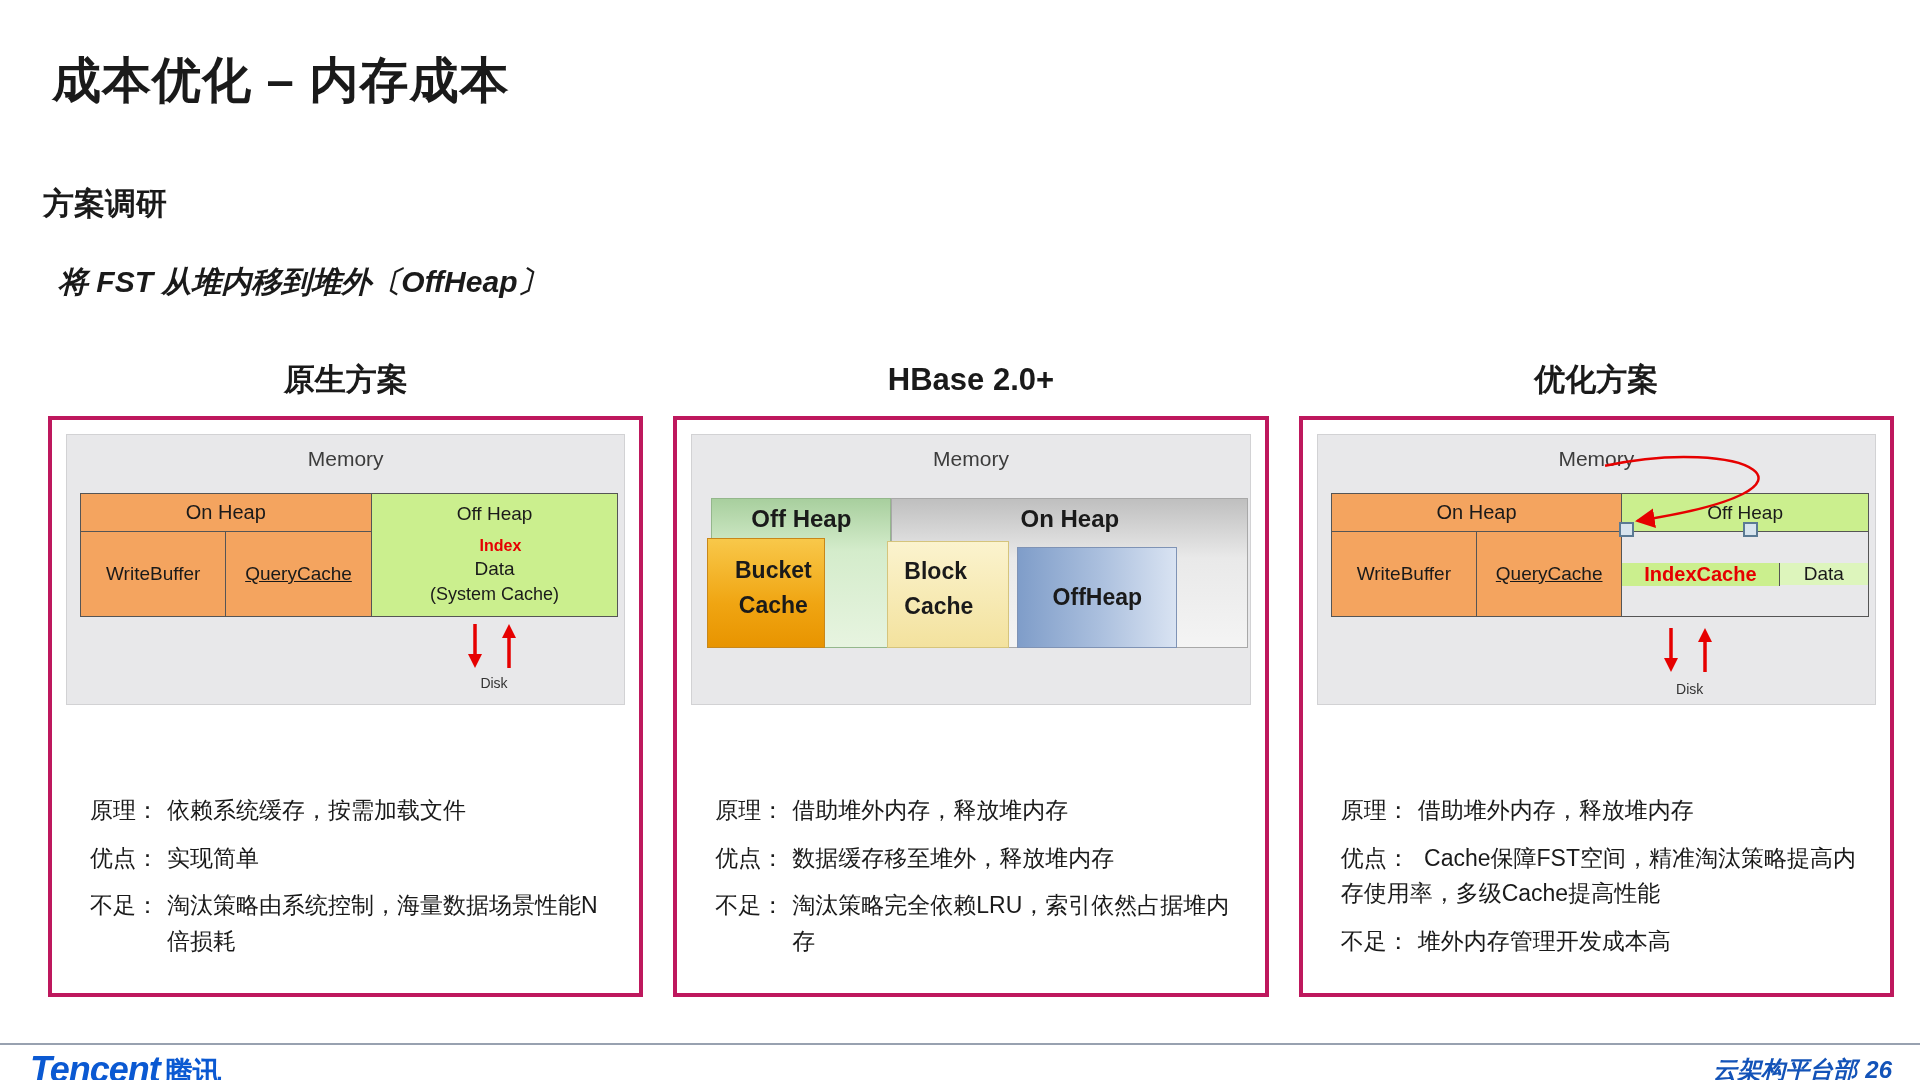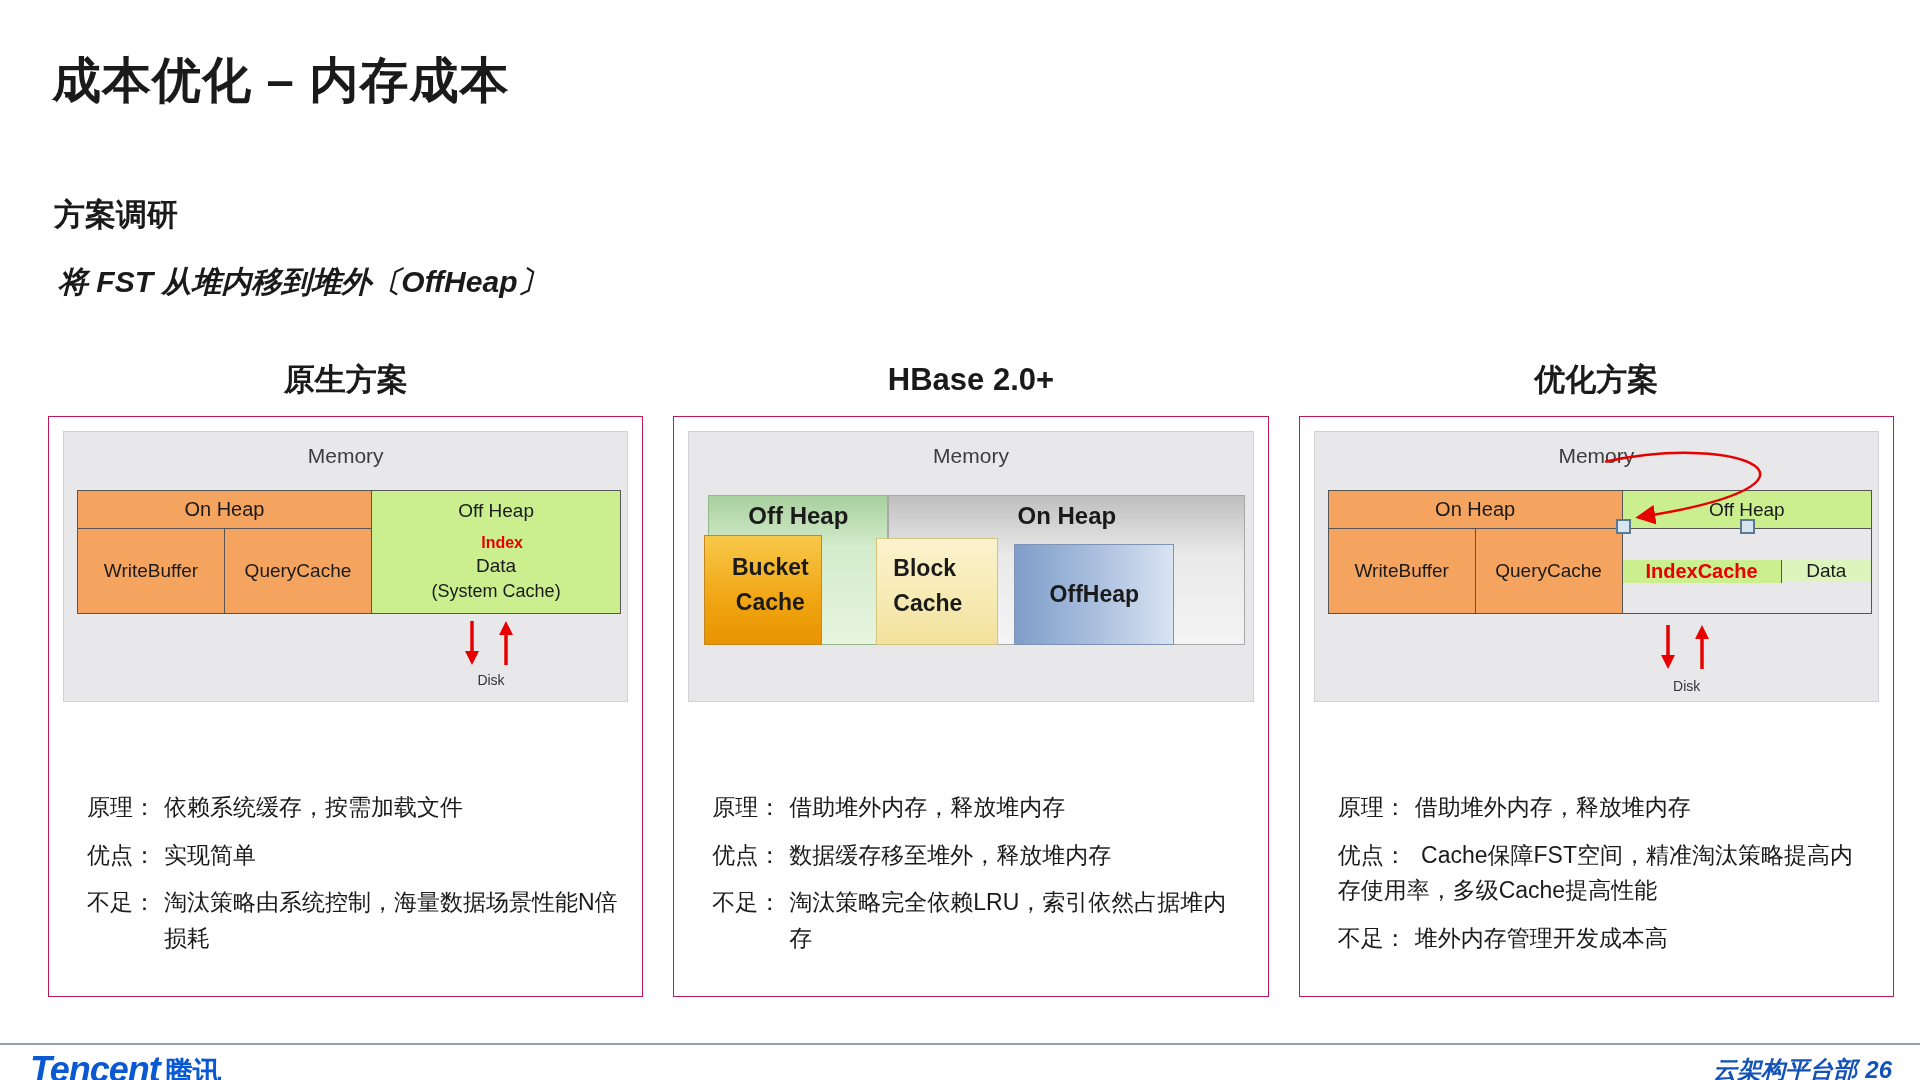--- a/index.html
+++ b/index.html
@@ -1,38 +1,38 @@
 <!DOCTYPE html>
 <html><head>
 <meta charset="utf-8">
 <style>
   * { box-sizing: border-box; }
   html,body { margin:0; padding:0; background:#ffffff; }
   body { font-family: "Liberation Sans", "DejaVu Sans", sans-serif; color:#1a1a1a; }
   .slide { position:relative; width:1920px; height:1080px; background:#fff; overflow:hidden; }
 
   .title { position:absolute; left:52px; top:48px; font-size:49px; font-weight:bold; letter-spacing:1px; margin:0; }
-  .section-heading { position:absolute; left:42px; top:182px; font-size:31px; font-weight:bold; margin:12px;font-family:Liberation Mono, monospace; }
+  .section-heading { position:absolute; left:42px; top:182px; font-size:31px; font-weight:bold; margin:1px;font-family:Liberation Mono, monospace; }
   .intro { position:absolute; left:58px; top:262px; font-size:30px; font-weight:bold; font-style:italic; }
 
   .columns { position:absolute; top:360px; left:48px; width:1846px; display:flex; gap:30px; }
   .column { flex:1; display:flex; flex-direction:column; }
   .col-heading { text-align:center; font-size:31px; font-weight:bold; margin-bottom:16px; line-height:40px; }
-  .card { border:1px solid #be185d; background:#fff; height:581px; padding:14px; }
+  .card { border:4px solid #be185d; background:#fff; height:581px; padding:14px; }
 
   .panel { position:relative; height:271px; background:#E8E8EA; border:1px solid #d2d2d4; }
   .mem-label { position:absolute; top:12px; left:0; right:0; text-align:center; font-size:21px; color:#3c3c3c; }
 
   
   .d1-table { position:absolute; left:13px; right:6px; top:58px; height:124px; display:flex; font-size:19px; }
   .d1-left { width:54%; display:flex; flex-direction:column; border:1px solid #555; border-right:none; }
   .d1-header { height:38px; background:#F4A45F; display:flex; align-items:center; justify-content:center; font-size:20px; border-bottom:1px solid #555; }
   .d1-cells { flex:1; display:flex; }
   .d1-cell { flex:1; background:#F4A45F; display:flex; align-items:center; justify-content:center; }
-  .d1-cell + .d1-cell { border-left:1px solid #555; }
+  .d1-cell + .d1-cell { border-left:1px solid #555;text-decoration:underline; }
   .d1-right { width:46%; background:#CBEF8E; border:1px solid #555; text-align:center; padding-top:7px; line-height:1.35; }
   .d1-right span { display:block; }
   .d1-offheap { margin-bottom:8px; }
   .d1-index { color:#E60000; font-weight:bold; font-size:16px;padding-left:12px; }
   .d1-sys { font-size:18px; }
 
   .d3-right { width:46%; display:flex; flex-direction:column; border:1px solid #555; }
   .d3-offheap { height:38px; background:#CBEF8E; border-bottom:1px solid #555; display:flex; align-items:center; justify-content:center; }
   .d3-cells { flex:1; display:flex;align-items:center; }
   .d3-cell-index { width:64%; background:#CBEF8E; display:flex; align-items:center; justify-content:center; color:#E60000; font-weight:bold; font-size:20px; border-right:1px solid #555; }
@@ -53,21 +53,21 @@
   
   .d2-green { position:absolute; left:19px; top:63px; width:180px; height:150px;
               background:linear-gradient(180deg,#A8CF9E,#D4ECCB 35%,#E7F4E0); border:1px solid #94b78c; }
   .d2-gray  { position:absolute; left:199px; top:63px; width:357px; height:150px;
               background:linear-gradient(180deg,#BFBFBF,#E9E9E9 40%,#F4F4F4); border:1px solid #a8a8a8; }
   .d2-offheap { position:absolute; left:19px; top:70px; width:180px; text-align:center; font-weight:bold; font-size:24px; }
   .d2-onheap  { position:absolute; left:199px; top:70px; width:357px; text-align:center; font-weight:bold; font-size:24px; }
   .d2-bucket { position:absolute; left:15px; top:103px; width:118px; height:110px;
                background:linear-gradient(180deg,#F8C84A,#F0A512 60%,#E89400); border:1px solid #c8871a;
                font-weight:bold; font-size:23px; padding:14px 0 0 14px; line-height:1.5;text-align:center; }
-  .d2-block  { position:absolute; left:187px; top:106px; width:122px; height:107px;
+  .d2-block  { position:absolute; left:195px; top:106px; width:122px; height:107px;
                background:linear-gradient(180deg,#FBF3CE,#F3E29E); border:1px solid #d5c47c;
                font-weight:bold; font-size:23px; padding:12px 0 0 16px; line-height:1.5; }
   .d2-mem    { position:absolute; left:325px; top:112px; width:160px; height:101px;
                background:linear-gradient(90deg,#7F9DC9,#A9BEDD 50%,#D9E3F2); border:1px solid #7f93b5;
                font-weight:bold; font-size:23px; display:flex; align-items:center; justify-content:center; }
 
   
   .notes { padding:88px 10px 0 24px; font-size:23px; }
   .note { display:flex; margin-bottom:12px; line-height:1.55; }
   .nlabel { font-weight:normal; white-space:nowrap; margin-right:8px; }

